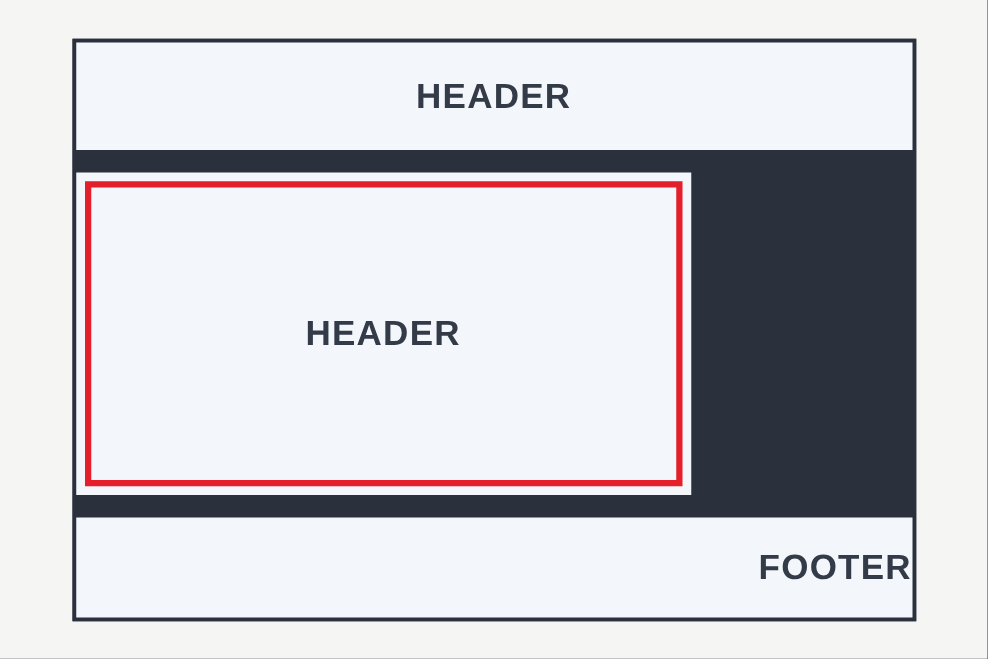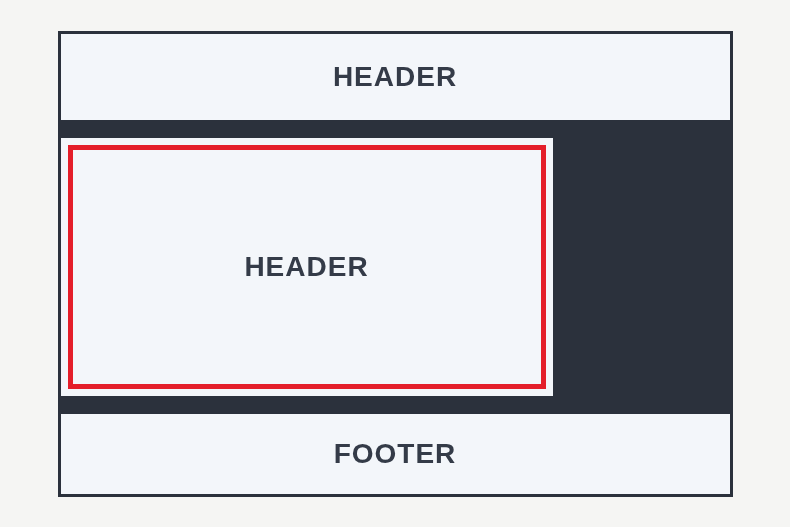--- a/index.html
+++ b/index.html
@@ -44,21 +44,21 @@
     position: relative;
   }
   .section-header { grid-column: 1 / 3; grid-row: 1; }
   .section-content { grid-column: 1; grid-row: 2; }
   .section-sidemenu {
     grid-column: 2; grid-row: 2;
     padding: 0 28px;
     text-align: center;
     line-height: 1.35;
   }
-  .section-footer { grid-column: 1 / 3; grid-row: 3; }
+  .section-footer { grid-column: 1 / 3; grid-row: 3; justify-content: flex-end; }
   .highlight-border {
     position: absolute;
     top: 7px; left: 7px; right: 7px; bottom: 7px;
     border: 5px solid var(--highlight);
     pointer-events: none;
   }
   .section-label { position: relative; z-index: 1; }
 </style>
 </head>
 <body>

